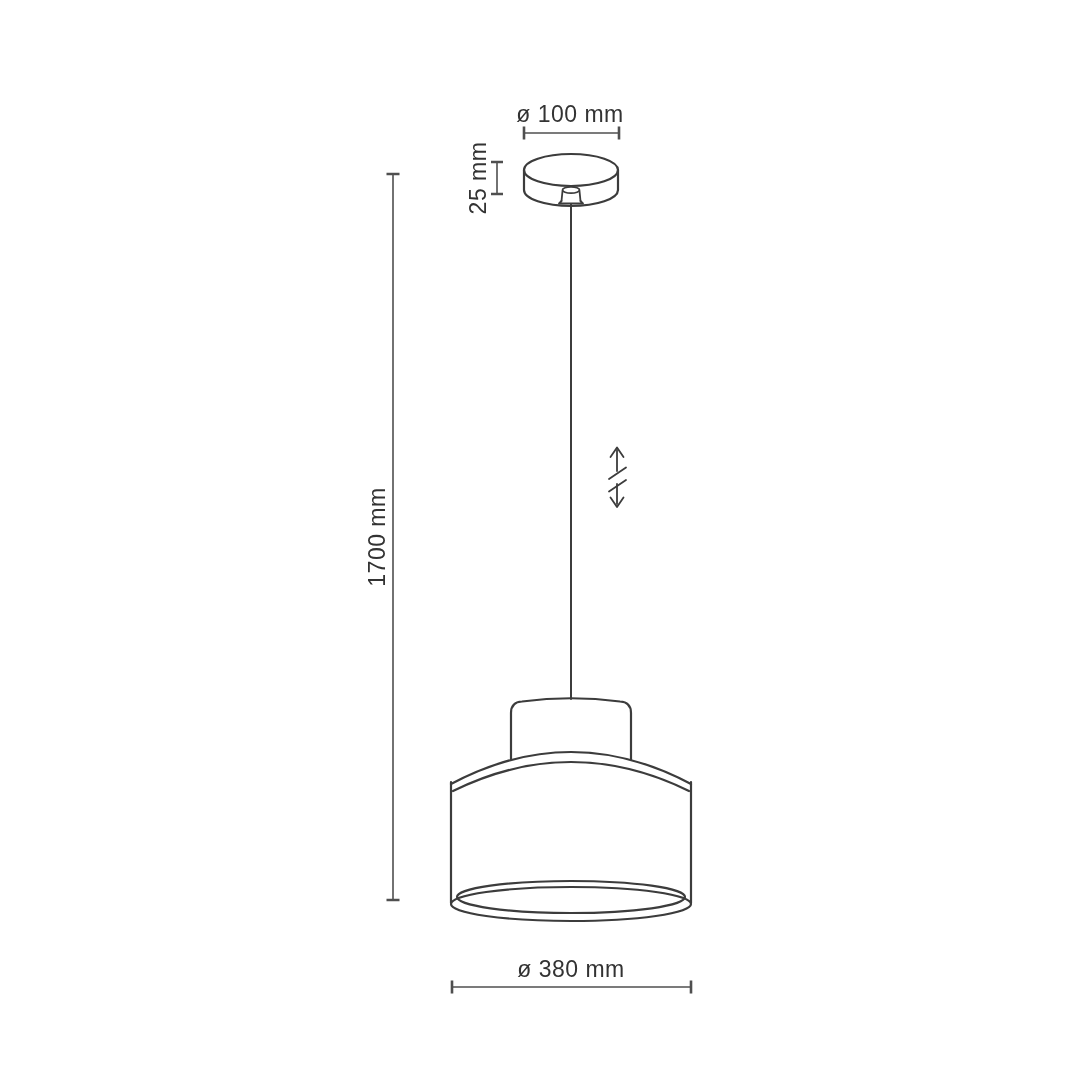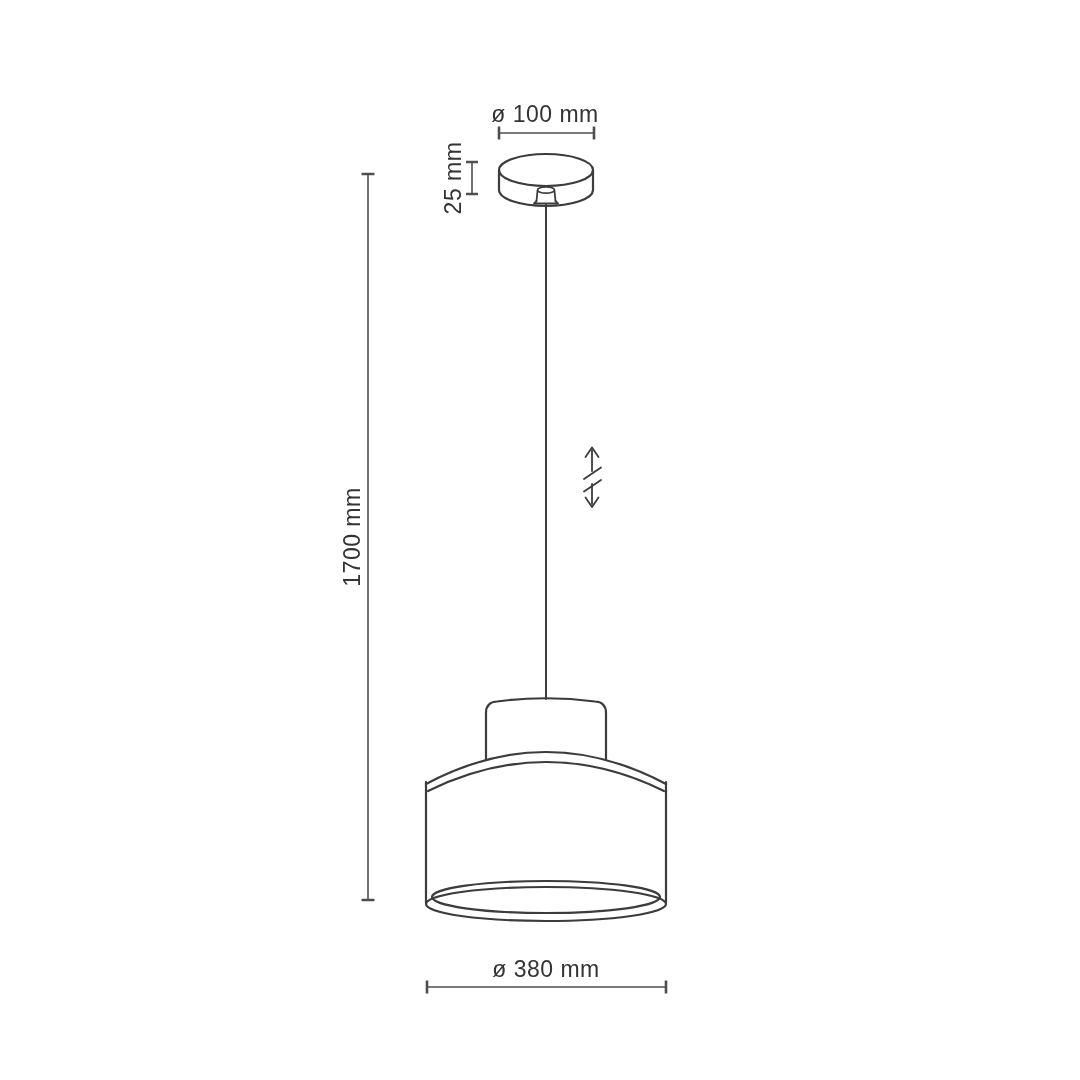--- a/index.html
+++ b/index.html
@@ -8,21 +8,21 @@
     --dimension-line: #4f4f4f;
     --text-color: #333333;
   }
   * { margin: 0; padding: 0; box-sizing: border-box; }
   html, body {
     width: 1080px; height: 1080px;
     background: var(--background);
     font-family: "Liberation Sans", sans-serif;
     overflow: hidden;
   }
-  .stage { width: 1080px; height: 788px; position: relative; }
+  .stage { width: 1080px; height: 788px; position: relative; padding-left: 25px; }
   svg { display: block; }
 
   .draw {
     fill: none;
     stroke: var(--drawing-line);
     stroke-width: 2.2;
     stroke-linecap: round;
     stroke-linejoin: round;
   }
   .thin { stroke-width: 1.8; }

